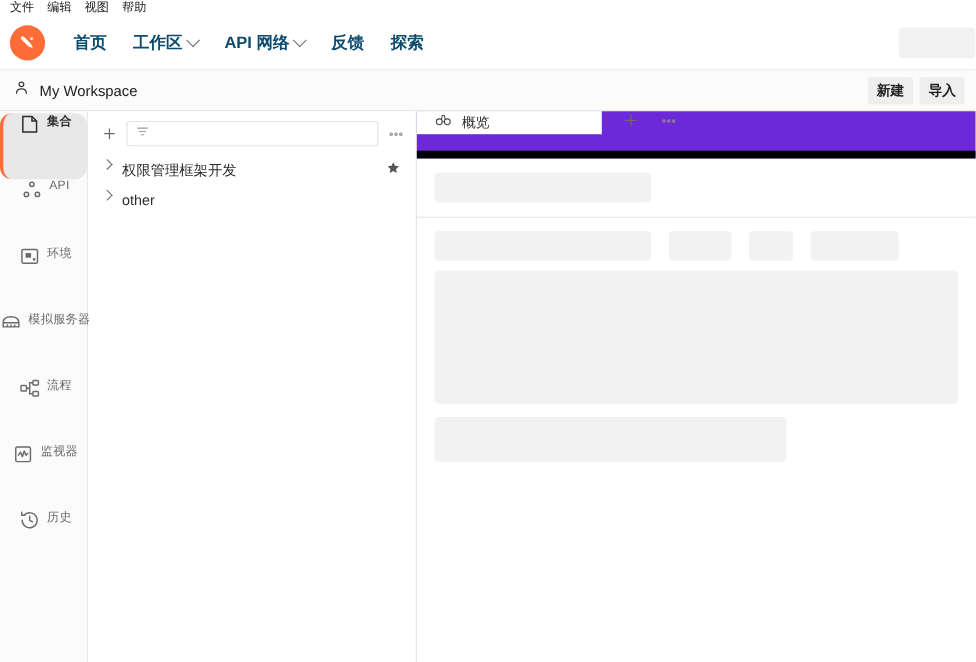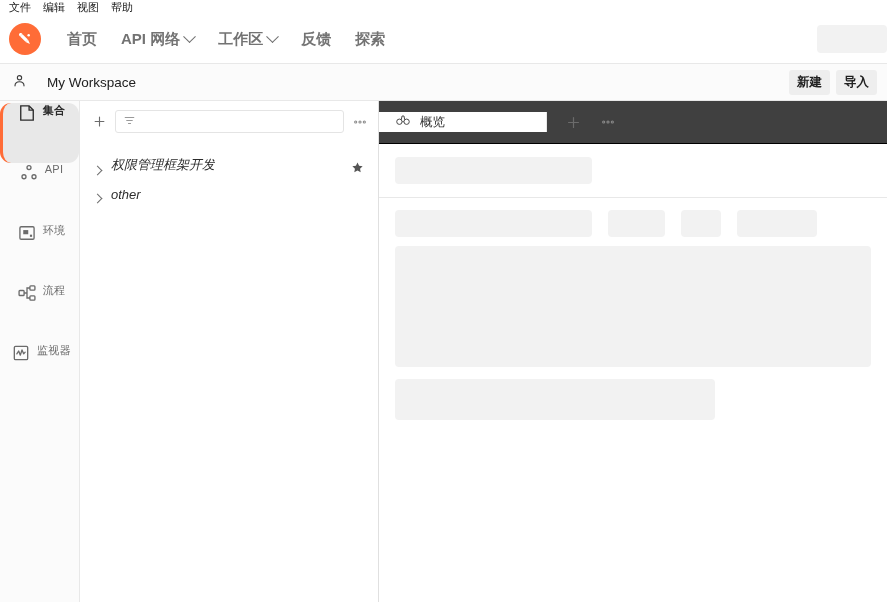--- a/index.html
+++ b/index.html
@@ -50,21 +50,21 @@
   }
   .logo svg { display: block; }
   .nav-items { display: flex; align-items: center; }
   .nav-item {
     display: flex;
     align-items: center;
     gap: 5px;
     padding: 0 12px;
     font-size: 15px;
     font-weight: bold;
-    color: #737373;
+    color: #0c4a6e;
     cursor: pointer;
     white-space: nowrap;
     height: 30px;
   }
   .chev {
     width: 9px; height: 9px;
     border-right: 1.4px solid #707070;
     border-bottom: 1.4px solid #707070;
     transform: rotate(45deg) translate(-2px,-2px);
     flex: 0 0 auto;
@@ -86,21 +86,21 @@
     display: flex;
     align-items: center;
     background: #fbfbfb;
     border-bottom: 1px solid #e8e8e8;
     padding: 0 10px 0 12px;
     position: relative;
   }
   .ws-title {
     font-size: 13.5px;
     color: #212121;
-    margin-left: 20px;
+    margin-left: 9px;
     white-space: nowrap;
   }
   .ws-actions {
     margin-left: auto;
     display: flex;
     gap: 6px;
   }
   .ws-btn {
     background: #eeeeee;
     border: none;
@@ -196,25 +196,24 @@
     background: transparent;
     font-size: 12px;
     font-family: inherit;
     color: #2b2b2b;
     width: 100%;
   }
   .coll-list { padding-top: 5px; }
   .coll-row {
     height: 28px;
     display: flex;
-    align-items: flex-end;
+    align-items: flex-start;
     padding: 0 14px 0 12px;
     cursor: pointer;
     gap: 10px;
-    font-style: italic;
   }
   .coll-chev {
     width: 7px; height: 7px;
     border-right: 1.5px solid #6e6e6e;
     border-top: 1.5px solid #6e6e6e;
     transform: rotate(45deg);
     flex: 0 0 auto;
     margin-left: 2px;
   }
   .coll-name {
@@ -230,23 +229,23 @@
   .main {
     flex: 1 1 auto;
     display: flex;
     flex-direction: column;
     background: #ffffff;
     min-width: 0;
   }
   .tabbar {
     height: 43px;
     display: flex;
-    align-items: center;
-    background: #404040;
-    border-bottom: 1px solid #000000;
+    align-items: flex-start;
+    background: #6d28d9;
+    border-bottom: 7px solid #000000;
   }
   .tab {
     display: flex;
     align-items: center;
     gap: 9px;
     padding: 0 16px;
     border-right: 1px solid #e8e8e8;
     cursor: pointer;
     position: relative;
     background: #ffffff;
@@ -327,25 +326,25 @@
         <path d="M10 15h4l-2 5.4-2-5.4z" fill="#fff"></path>
       </g>
       <circle cx="16.4" cy="7.4" r="1.5" fill="#fff"></circle>
     </svg>
   </div>
   <div class="nav-items">
     <div class="nav-item">
       <span>首页</span>
     </div>
     <div class="nav-item">
+      <span>工作区</span>
+      <span class="chev"></span>
+    </div>
+    <div class="nav-item">
       <span>API 网络</span>
-      <span class="chev"></span>
-    </div>
-    <div class="nav-item">
-      <span>工作区</span>
       <span class="chev"></span>
     </div>
     <div class="nav-item">
       <span>反馈</span>
     </div>
     <div class="nav-item">
       <span>探索</span>
     </div>
   </div>
   <div class="topnav-right">
@@ -396,20 +395,30 @@
       <span class="rail-icon">
         <svg width="20" height="20" viewBox="0 0 24 24" fill="none" stroke="#6b6b6b" stroke-width="1.6">
           <rect x="3.5" y="4.5" width="17" height="15" rx="1.5"></rect>
           <rect x="7.5" y="8.5" width="6" height="5" fill="#6b6b6b" stroke="none"></rect>
           <rect x="15.5" y="14" width="2.6" height="2.6" fill="#6b6b6b" stroke="none"></rect>
         </svg>
       </span>
       <span class="rail-label">环境</span>
     </div>
 
+    <div class="rail-item">
+      <span class="rail-icon">
+        <svg width="20" height="20" viewBox="0 0 24 24" fill="none" stroke="#6b6b6b" stroke-width="1.6">
+          <path d="M3.5 12.5c0-4.5 3.8-6.5 8.5-6.5s8.5 2 8.5 6.5v4.5h-17z"></path>
+          <path d="M3.5 12.5h17"></path>
+          <path d="M8 14.5v2.5M12 14.5v2.5M16 14.5v2.5"></path>
+        </svg>
+      </span>
+      <span class="rail-label">模拟服务器</span>
+    </div>
 
     <div class="rail-item">
       <span class="rail-icon">
         <svg width="20" height="20" viewBox="0 0 24 24" fill="none" stroke="#6b6b6b" stroke-width="1.6">
           <rect x="2.5" y="9" width="6" height="6" rx="1"></rect>
           <rect x="15.5" y="3.5" width="6" height="5" rx="1"></rect>
           <rect x="15.5" y="15.5" width="6" height="5" rx="1"></rect>
           <path d="M8.5 12h3.5V6h3.5M12 12v6h3.5"></path>
         </svg>
       </span>
@@ -419,20 +428,30 @@
     <div class="rail-item">
       <span class="rail-icon">
         <svg width="20" height="20" viewBox="0 0 24 24" fill="none" stroke="#6b6b6b" stroke-width="1.6">
           <rect x="4" y="4" width="16" height="16" rx="1.5"></rect>
           <path d="M7 13l2.2-3.4 2 5 2-6.2 2 4.6 1.8-2" stroke-linejoin="round" stroke-linecap="round"></path>
         </svg>
       </span>
       <span class="rail-label">监视器</span>
     </div>
 
+    <div class="rail-item">
+      <span class="rail-icon">
+        <svg width="20" height="20" viewBox="0 0 24 24" fill="none" stroke="#6b6b6b" stroke-width="1.6">
+          <path d="M3.8 12a8.2 8.2 0 1 0 2.6-6" stroke-linecap="round"></path>
+          <path d="M3.3 3.2v3.3h3.3" stroke-linecap="round" stroke-linejoin="round"></path>
+          <path d="M12 7.6V12l3 1.8" stroke-linecap="round"></path>
+        </svg>
+      </span>
+      <span class="rail-label">历史</span>
+    </div>
 
   </div>
 
   <div class="sidebar">
     <div class="sb-toolbar">
       <button class="icon-btn">
         <svg width="15" height="15" viewBox="0 0 24 24" stroke="#6b6b6b" stroke-width="1.8" stroke-linecap="round">
           <path d="M12 5v14M5 12h14"></path>
         </svg>
       </button>

